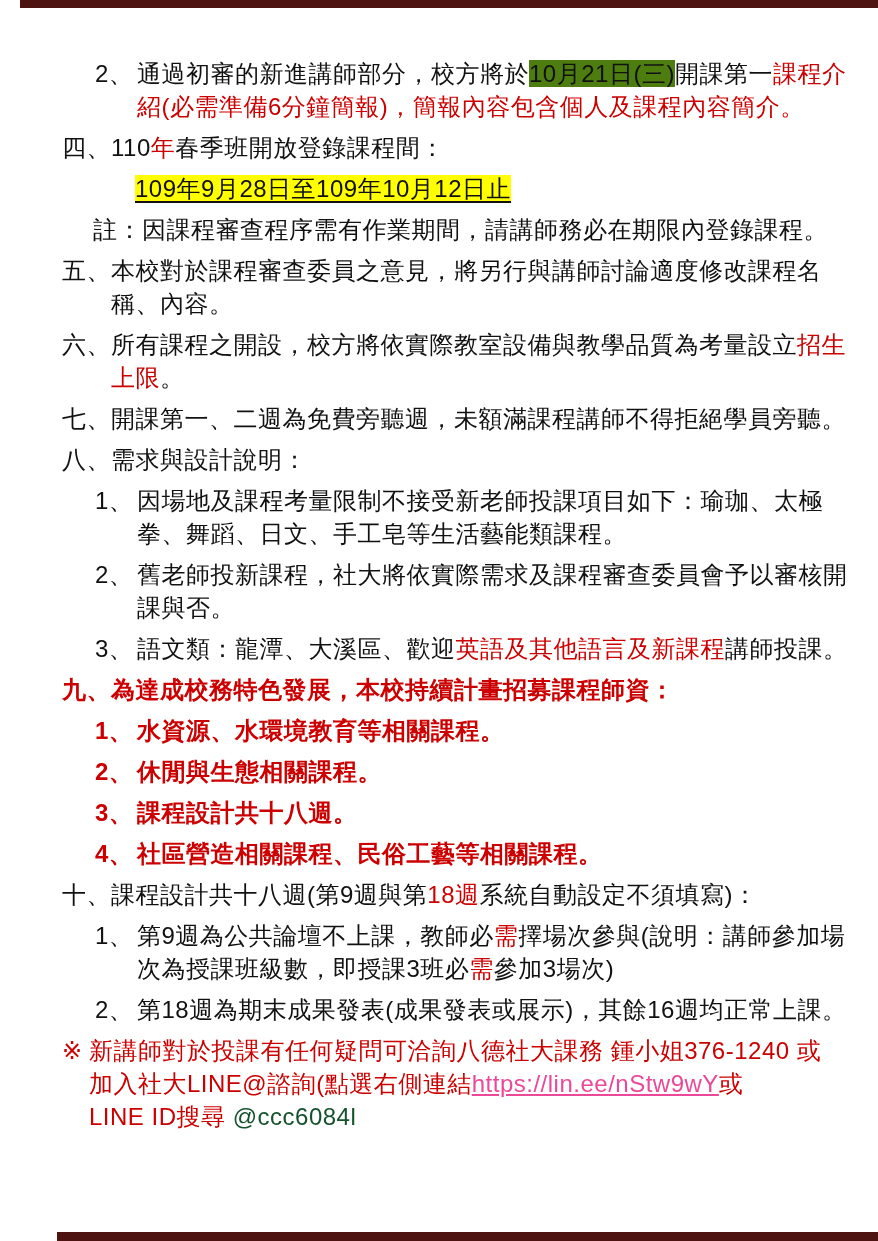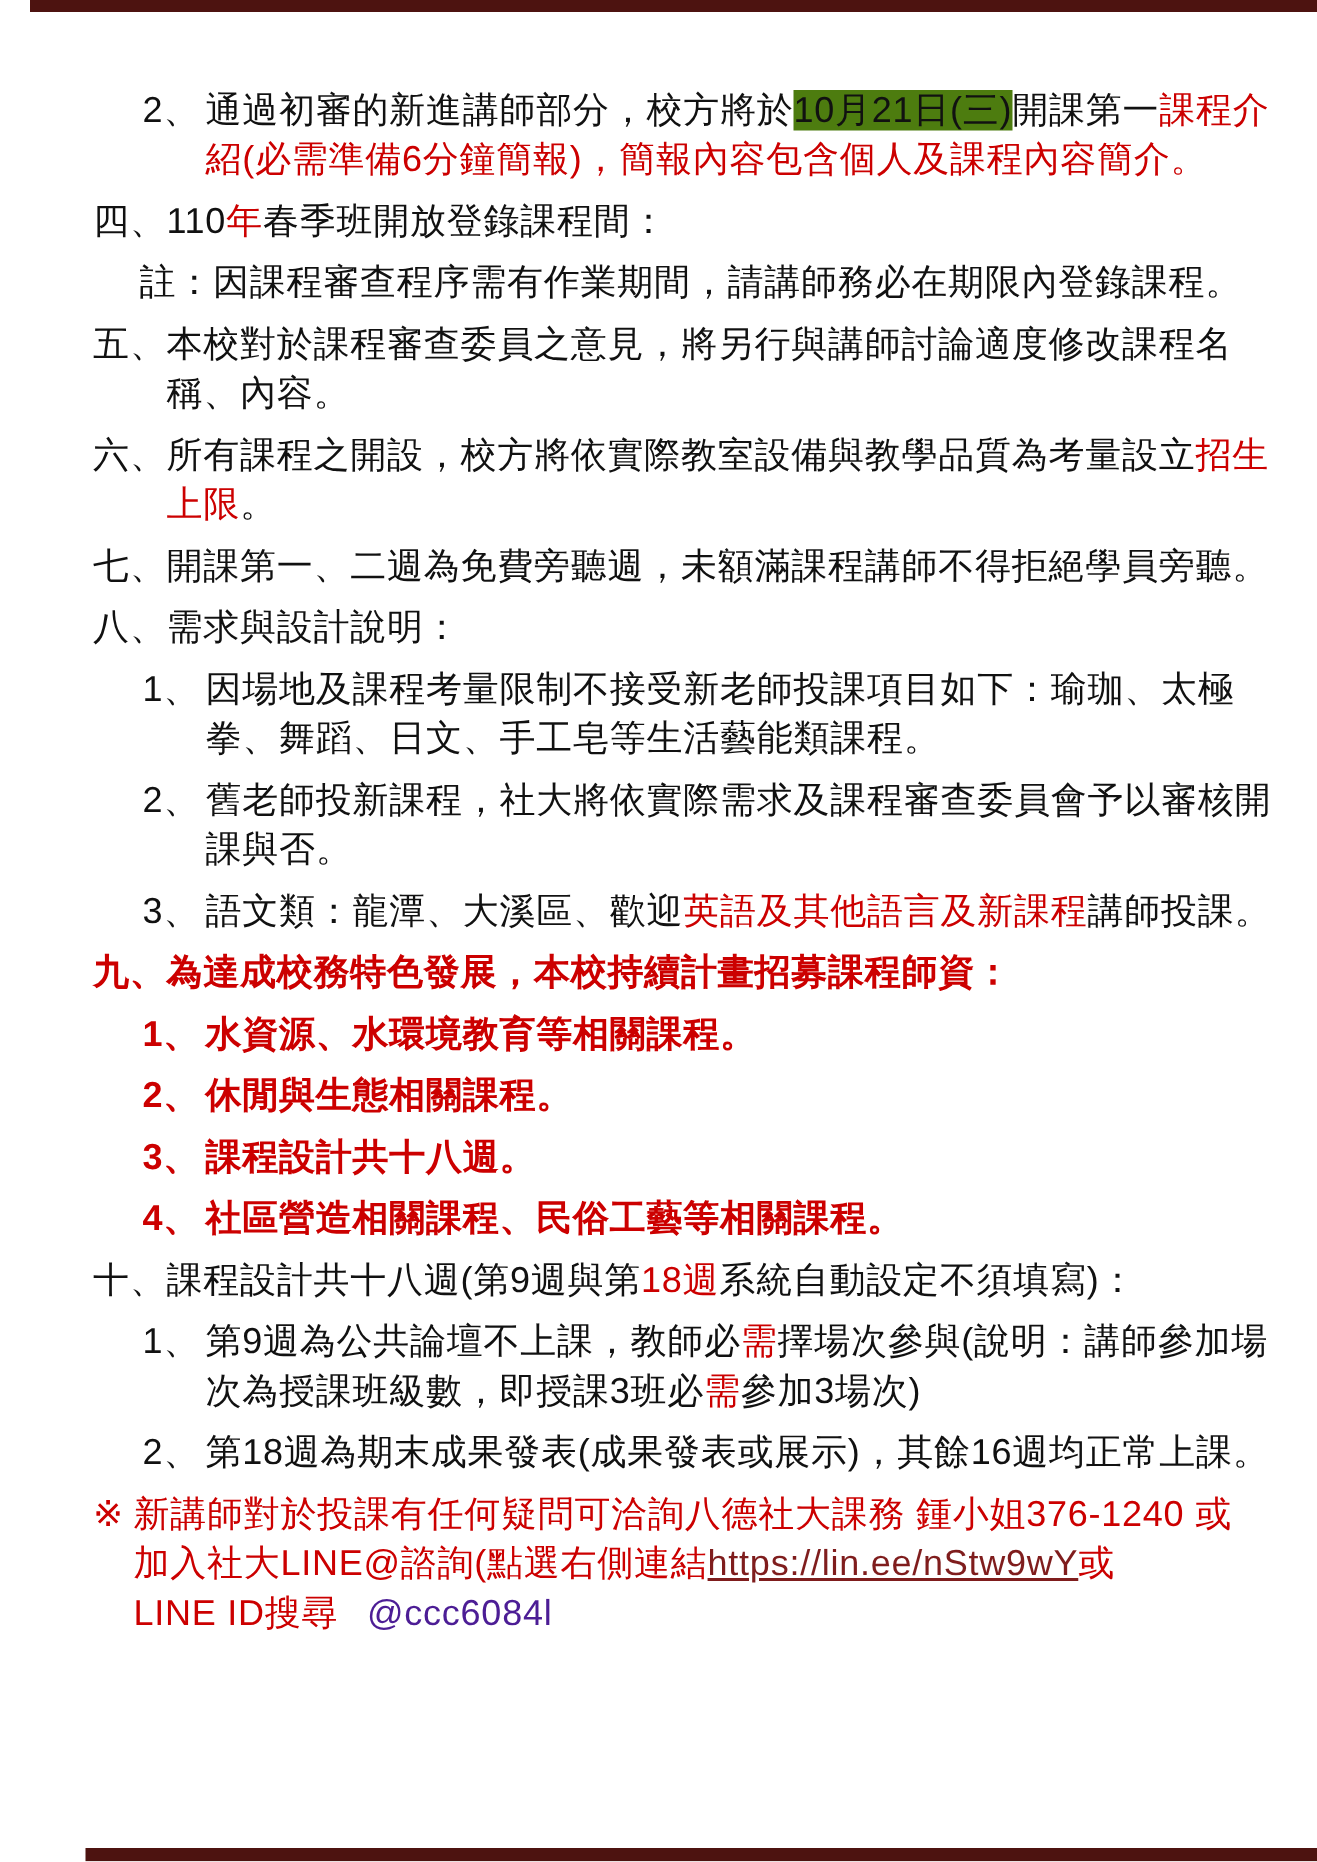--- a/index.html
+++ b/index.html
@@ -16,41 +16,44 @@
   .row.sub .num{flex:0 0 42px;}
   .row.mark .num{flex:0 0 27px;}
   .txt{flex:1;}
   .plain{margin-bottom:8px;}
   .indent-note{padding-left:31px;}
   .indent-date{padding-left:73px;}
   .red{color:#cc0000;}
   .redbold{color:#cc0000;font-weight:bold;}
   .hl{background:#4d7c0f;}
   .hl-u{background:#ffff00;text-decoration:underline;text-decoration-thickness:2px;text-underline-offset:4px;}
-  .link{color:#7f1d1d;text-decoration:underline;}
-  .blue{color:#4c1d95;margin-left:12px;}
+  .link{color:#ec4899;text-decoration:underline;}
+  .blue{color:#14532d;}
 </style>
 </head>
 <body>
 
 <div class="page">
   <div class="bar-top"></div>
 
   <div class="content">
 
     <div class="row sub">
       <span class="num">2、</span>
       <div class="txt"><span>通過初審的新進講師部分，校方將於</span><span class="hl">10月21日(三)</span><span>開課第一</span><span class="red">課程介紹(必需準備6分鐘簡報)，簡報內容包含個人及課程內容簡介。</span></div>
     </div>
 
     <div class="row">
       <span class="num">四、</span>
       <div class="txt"><span>110</span><span class="red">年</span><span>春季班開放登錄課程間：</span></div>
     </div>
 
+    <div class="plain indent-date">
+      <span class="hl-u">109年9月28日至109年10月12日止</span>
+    </div>
 
     <div class="plain indent-note">
       <span>註：因課程審查程序需有作業期間，請講師務必在期限內登錄課程。</span>
     </div>
 
     <div class="row">
       <span class="num">五、</span>
       <div class="txt"><span>本校對於課程審查委員之意見，將另行與講師討論適度修改課程名稱、內容。</span></div>
     </div>
 

